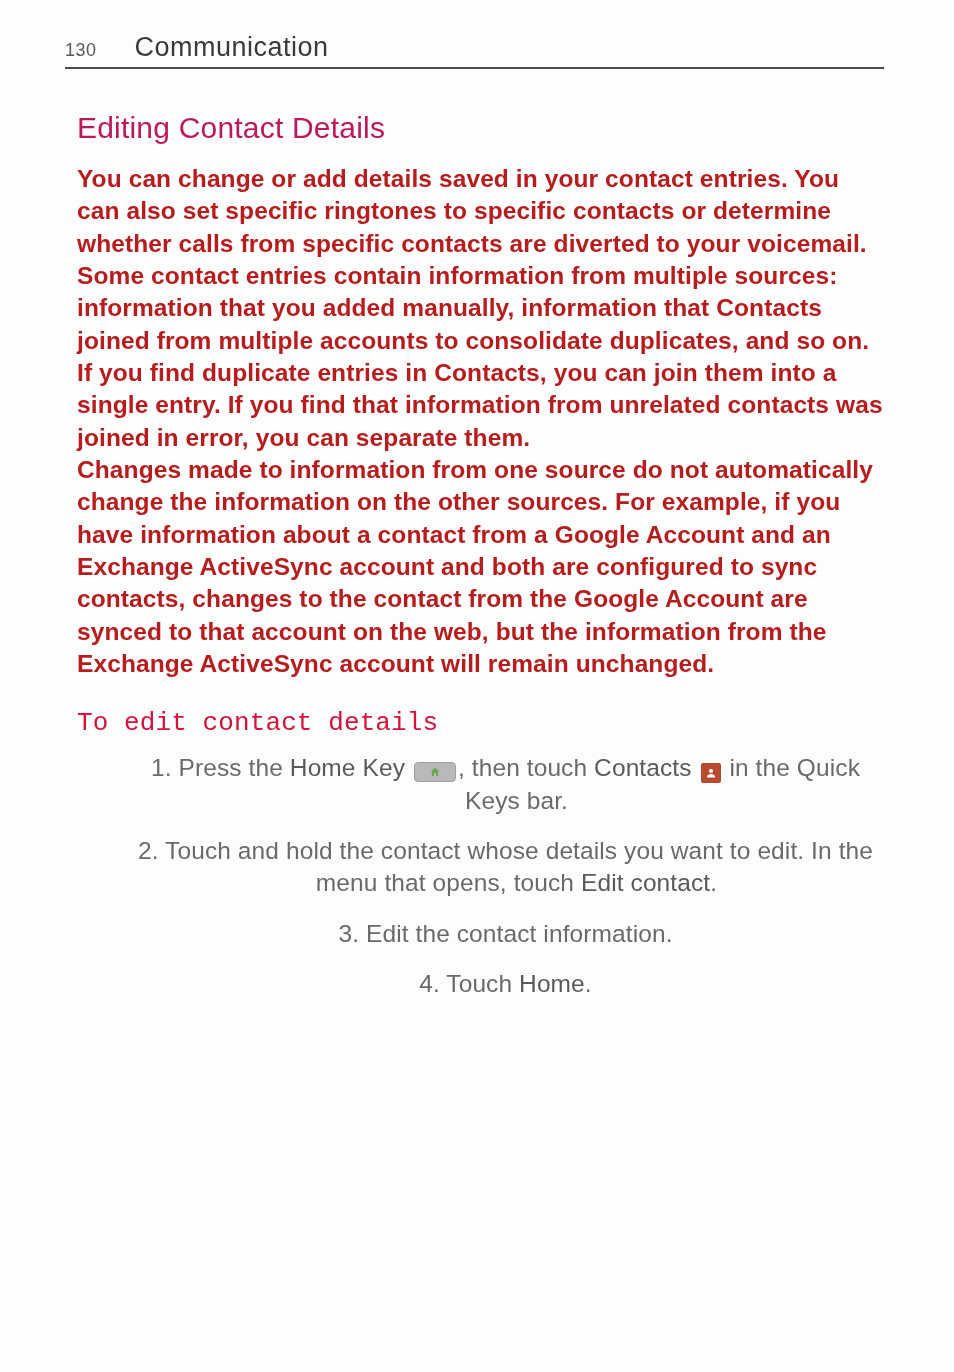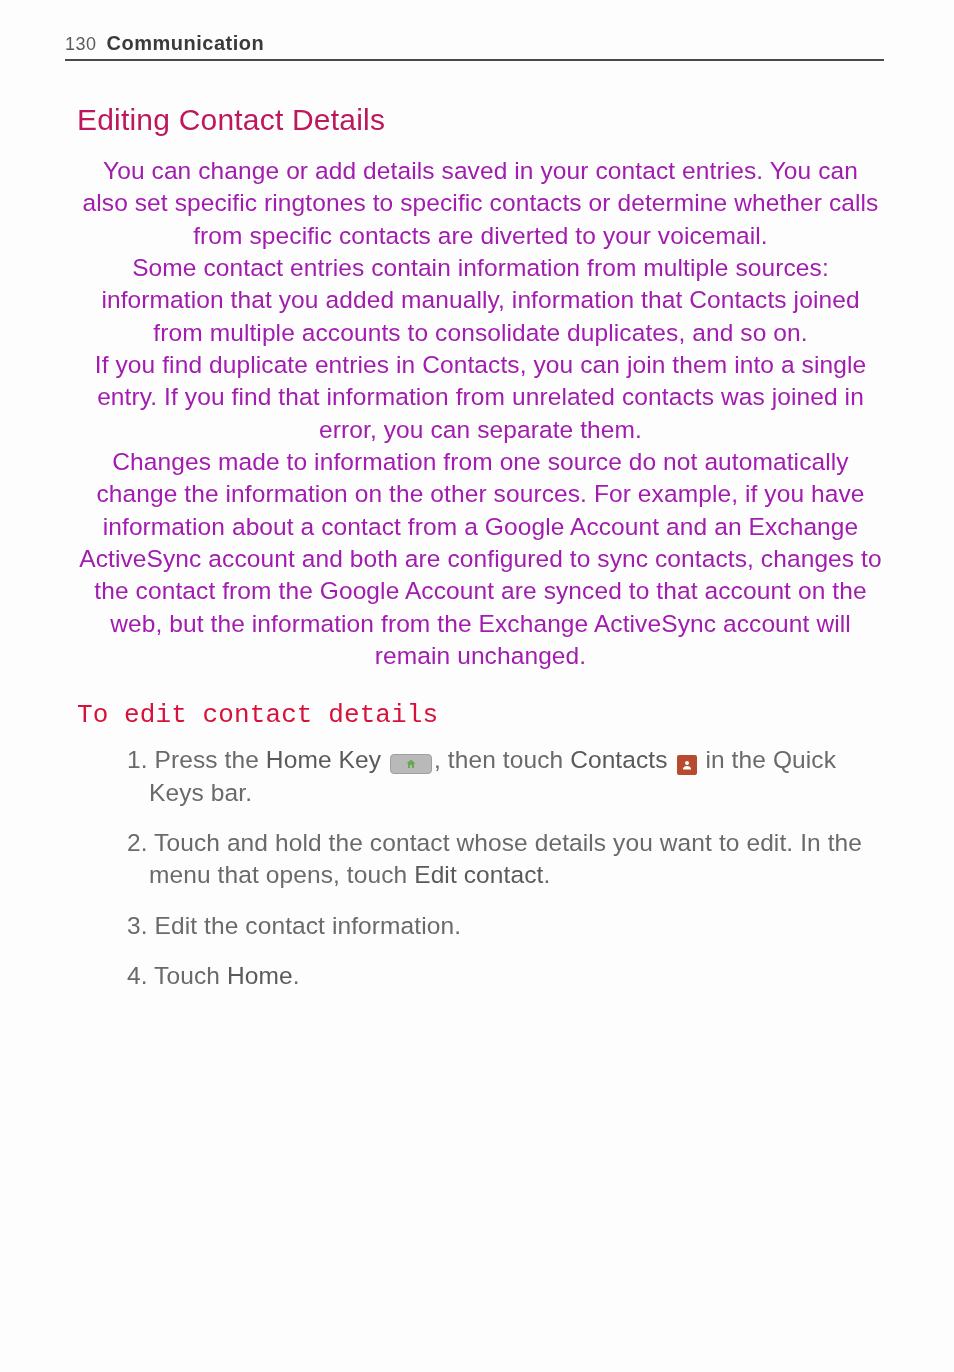--- a/index.html
+++ b/index.html
@@ -1,26 +1,26 @@
 <!DOCTYPE html>
 <html><head>
 <meta charset="utf-8">
 <style>
   * { margin: 0; padding: 0; box-sizing: border-box; }
   html, body { width: 954px; height: 1372px; background: #fdfdfd; font-family: "Helvetica Neue", Helvetica, Arial, sans-serif; color: #5a5a5a; -webkit-font-smoothing: antialiased; }
   .page { width: 954px; height: 1244px; padding: 32px 70px 60px 65px; position: relative; }
   .header-row { display: flex; align-items: baseline; border-bottom: 2px solid #4a4a4a; padding-bottom: 4px; margin-bottom: 42px; }
   .page-no { font-size: 18px; color: #5a5a5a; margin-right: 10px; font-weight: 400; letter-spacing: 0.5px; }
-  .chapter { font-size: 20px; font-weight: 700; color: #3a3a3a; letter-spacing: 0.5px; }
+  .chapter { font-size: 27px; font-weight: 400; color: #3a3a3a; letter-spacing: 0.5px; margin-left: 28px; }
   .content { padding-left: 12px; padding-right: 0; }
   .h1 { color: #be185d; font-size: 30px; font-weight: 500; margin-bottom: 18px; letter-spacing: 0.2px; }
-  .body-text { font-size: 24.5px; line-height: 1.32; color: #a21caf; font-weight: 400; letter-spacing: 0.1px; text-align: center; }
+  .body-text { font-size: 24.5px; line-height: 1.32; color: #b91c1c; font-weight: 700; letter-spacing: 0.1px; }
   .para { margin-bottom: 0; }
   .h2 { color: #d6123a; font-size: 26px; font-weight: 500; margin-top: 28px; margin-bottom: 14px; letter-spacing: 0.1px; font-family: Liberation Mono, monospace; }
-  .steps { padding-left: 50px; }
+  .steps { padding-left: 50px; text-align: center; }
   .step { font-size: 24.5px; line-height: 1.32; color: #6a6a6a; font-weight: 300; margin-bottom: 18px; text-indent: -22px; padding-left: 22px; letter-spacing: 0.1px; }
   .step .num { }
   .strong { color: #5a5a5a; font-weight: 500; }
   .icon-home { display: inline-flex; align-items: center; justify-content: center; width: 42px; height: 20px; background: #b9b9b9; border-radius: 4px; vertical-align: -2px; margin: 0 2px; border:1px solid #a0a0a0; }
   .icon-home svg { width: 12px; height: 12px; }
   .icon-contacts { display: inline-flex; align-items: center; justify-content: center; width: 20px; height: 20px; background: #b84a2e; border-radius: 2px; vertical-align: -3px; margin: 0 2px; }
   .icon-contacts svg { width: 12px; height: 12px; }
 </style>
 </head>
 <body>

